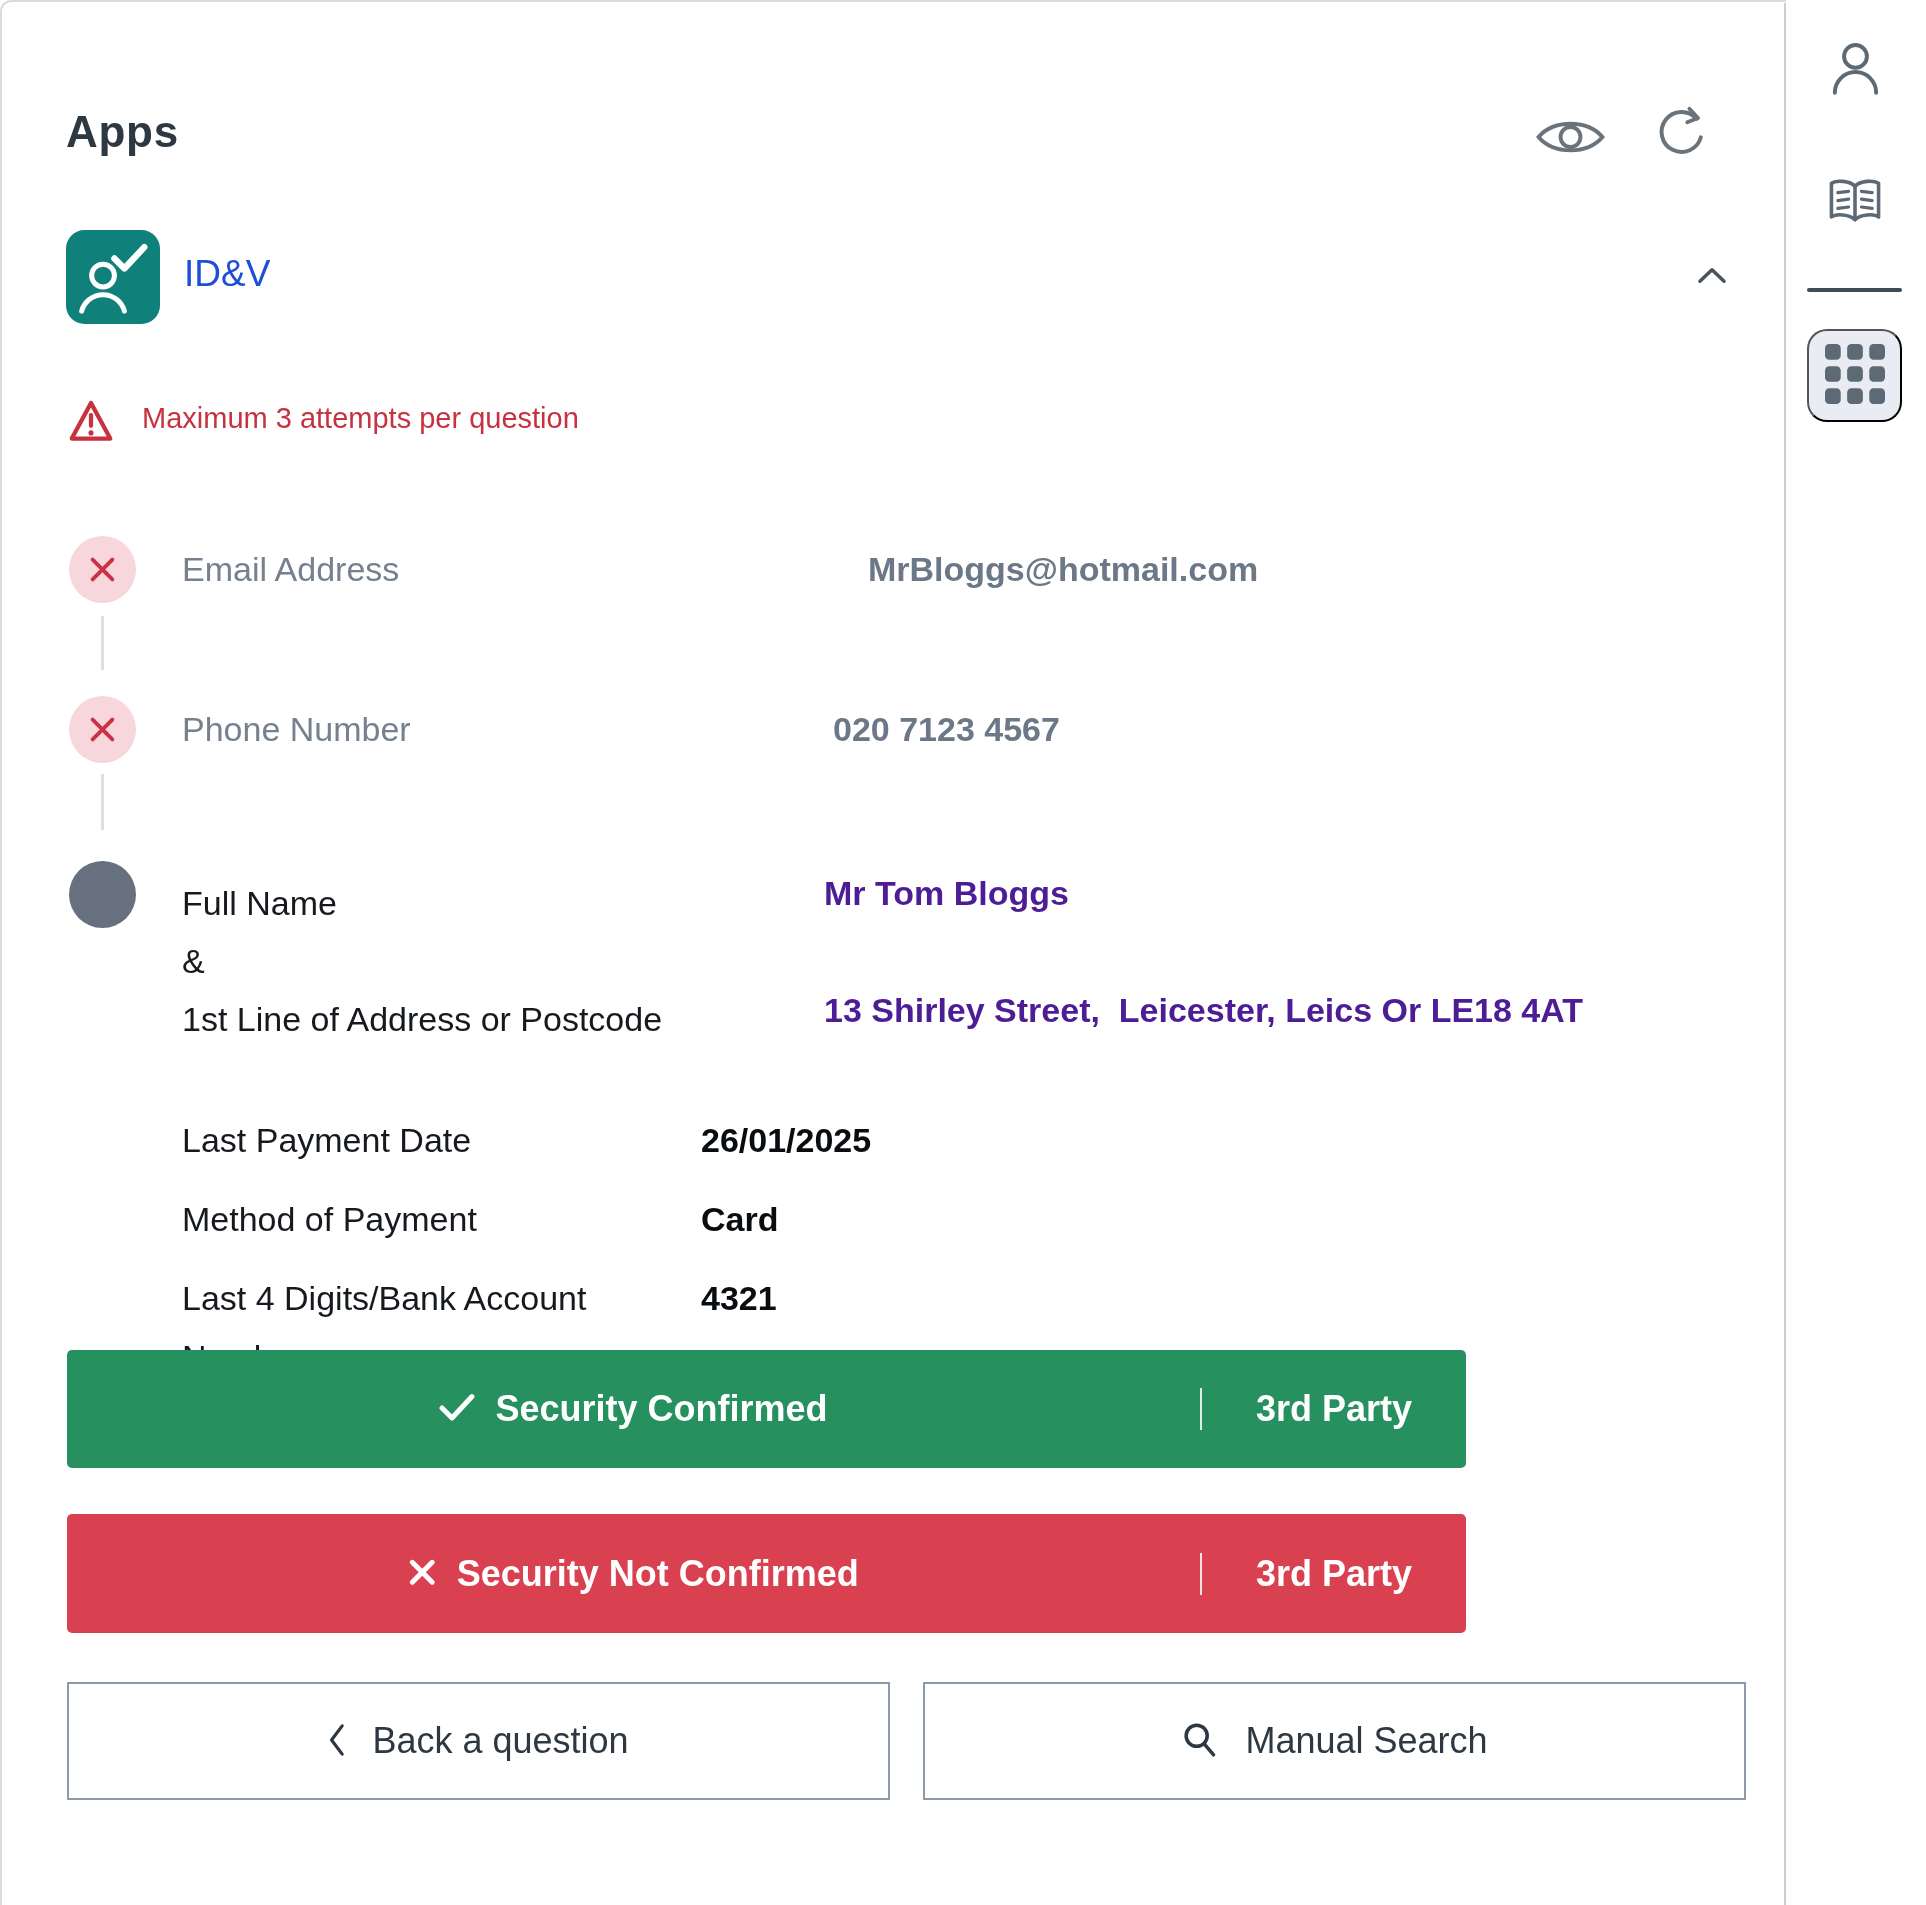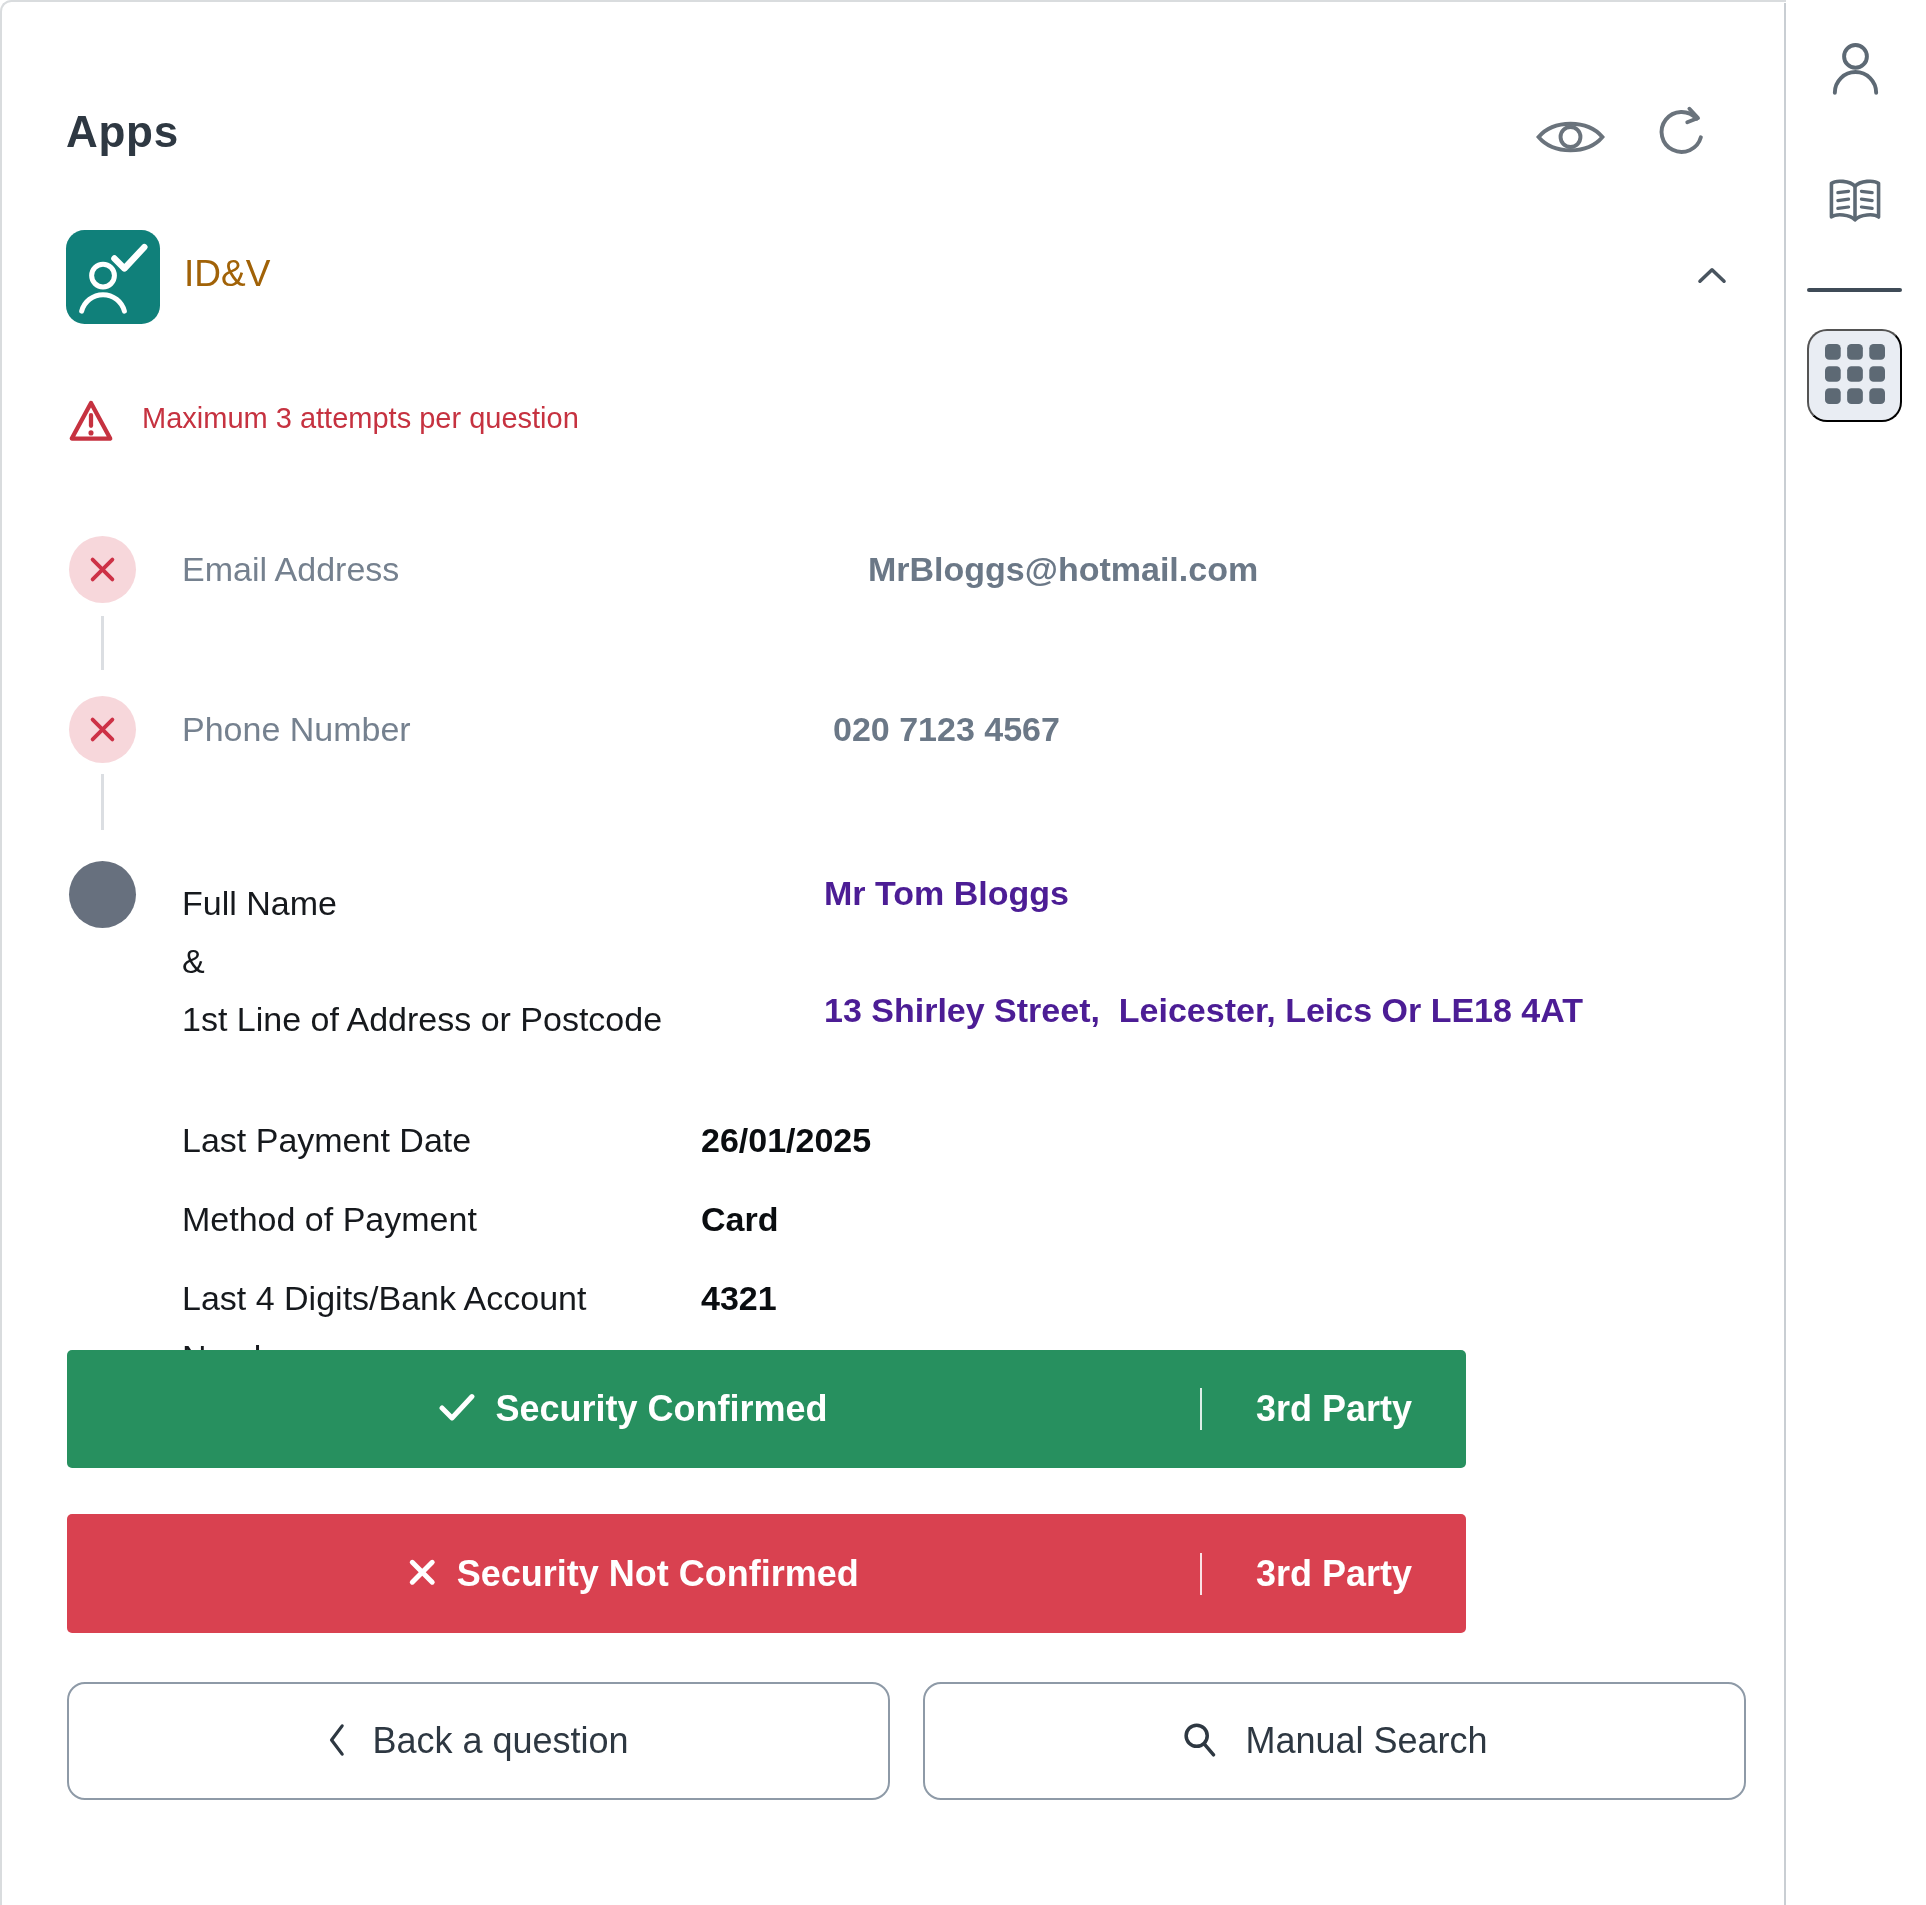--- a/index.html
+++ b/index.html
@@ -23,21 +23,21 @@
   }
   .icon-btn{ position:absolute; background:none; border:none; padding:0; cursor:pointer;}
   .eye-btn{ left:1533px; top:113px; }
   .refresh-btn{ left:1653px; top:101px; }
   .app-icon{
     position:absolute; left:64px; top:228px; width:94px; height:94px;
     border-radius:18.5px; background:#10807a;
   }
   .app-label{
     position:absolute; left:182px; top:251px;
-    font-size:37px; color:#a16207;
+    font-size:37px; color:#1d4ed8;
   }
   .collapse-btn{ left:1695px; top:265px; }
   .warning-row .tri{ position:absolute; left:66px; top:396px; }
   .warning-text{
     position:absolute; left:140px; top:400px;
     font-size:29px; color:#c63240;
   }
   .status-circle{ position:absolute; width:67px; height:67px; border-radius:50%; }
   .circle-fail{ background:#f7d7db; display:flex; align-items:center; justify-content:center;}
   .circle-current{ background:#67707e; }
@@ -62,21 +62,21 @@
     font-family:"Liberation Sans", sans-serif;
   }
   .btn-green{ top:1348px; height:118px; background:#27905f; }
   .btn-red{ top:1512px; height:119px; background:#d94150; }
   .big-btn .main-zone{ flex:1; display:flex; align-items:center; justify-content:center; gap:20px; }
   .big-btn .side-zone{ width:264px; display:flex; align-items:center; justify-content:center;
     border-left:2.1px solid rgba(255,255,255,0.85); }
   .big-btn .btn-text{ font-size:36px; font-weight:700; color:#ffffff; }
   .outline-btn{
     position:absolute; top:1680px; width:823px; height:118px;
-    background:#ffffff; border:2.1px solid #8e9aa7; border-radius:18px;
+    background:#ffffff; border:2.1px solid #8e9aa7; border-radius:0;
     display:flex; align-items:center; justify-content:center; gap:27px;
     font-family:"Liberation Sans", sans-serif; cursor:pointer;
   }
   .outline-btn .btn-text{ font-size:36px; color:#2e3842; font-weight:400; }
   .back-btn{ left:65px; }
   .search-btn{ left:921px; }
   .v-divider{
     position:absolute; left:1784px; top:2.8px; width:2.1px; height:1903px; background:#c9ced3;
   }
   .sidebar{ position:absolute; left:1786px; top:0; width:140px; height:100%; background:#ffffff; }

